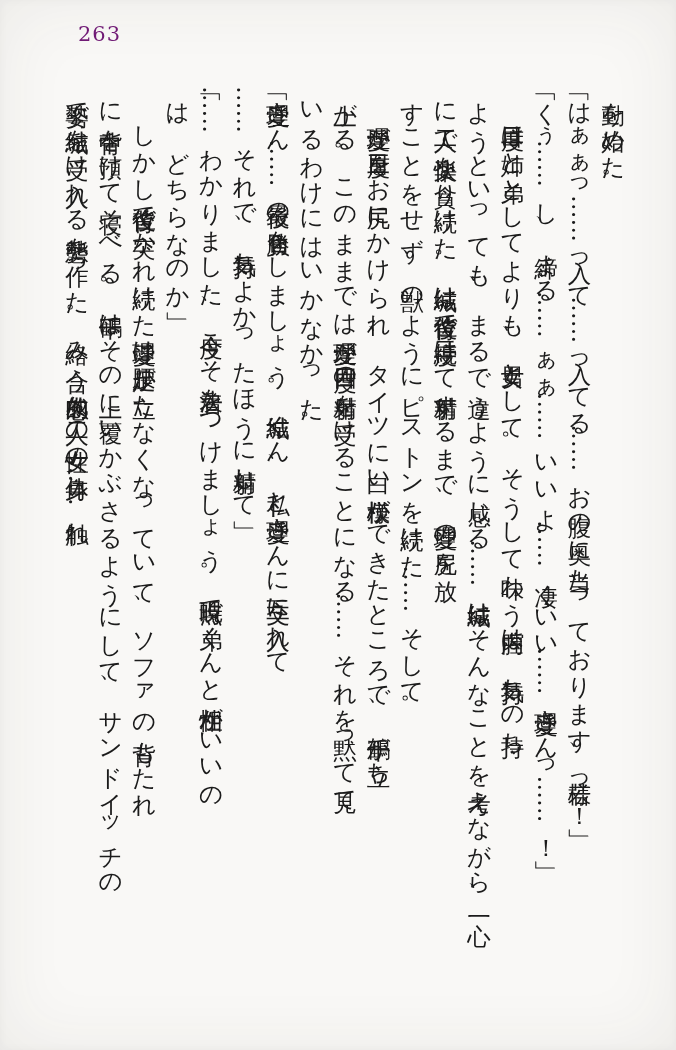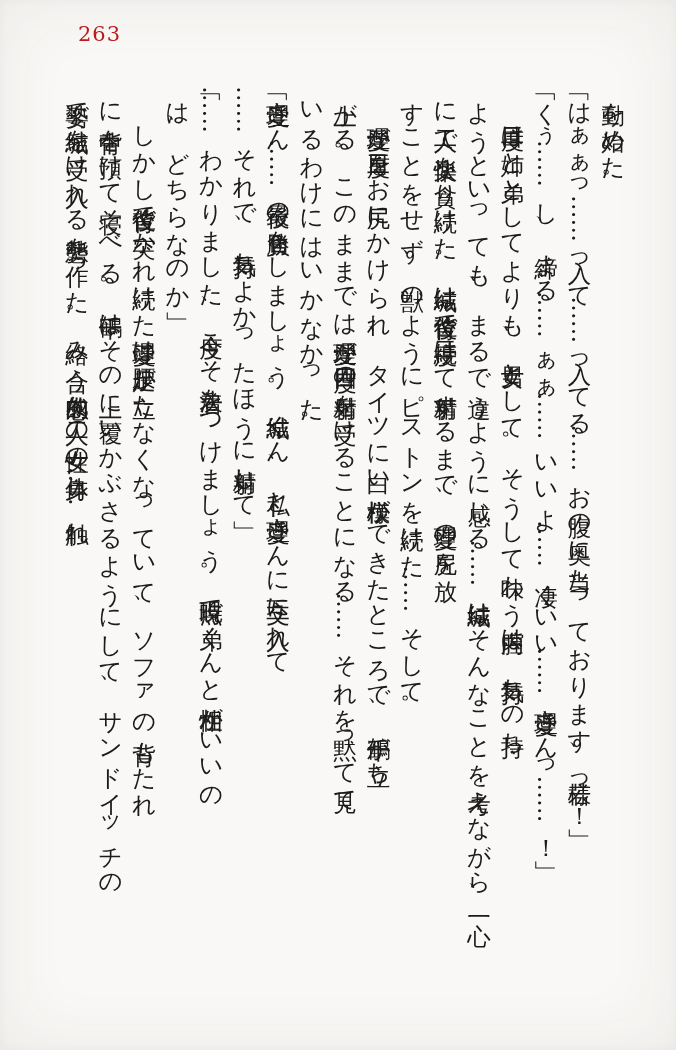--- a/index.html
+++ b/index.html
@@ -19,21 +19,21 @@
     inset: 0;
     box-shadow: inset 0 0 70px rgba(60,55,45,0.07), inset 0 0 8px rgba(60,55,45,0.04);
     pointer-events: none;
   }
   .page-number {
     position: absolute;
     top: 22px;
     left: 78px;
     font-size: 21px;
     letter-spacing: 1px;
-    color: #b91c1c;
+    color: #701a75;
   }
   .text-block {
     position: absolute;
     top: 86px;
     right: 47px;
     height: 958px;
     writing-mode: vertical-rl;
     text-orientation: mixed;
     font-size: 23.5px;
     line-height: 33.5px;

